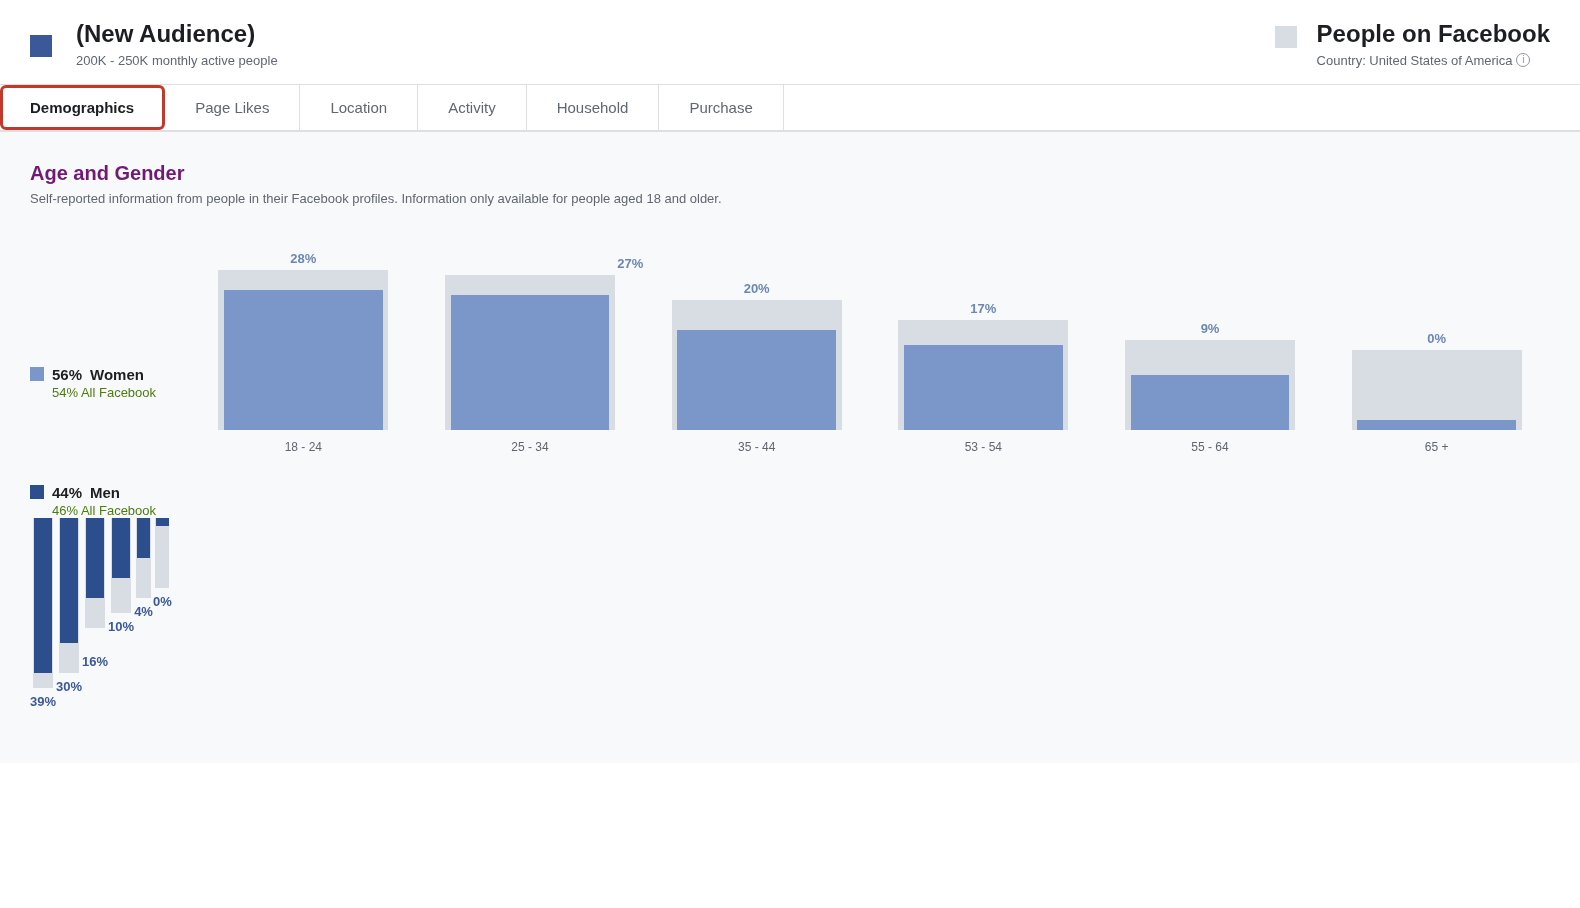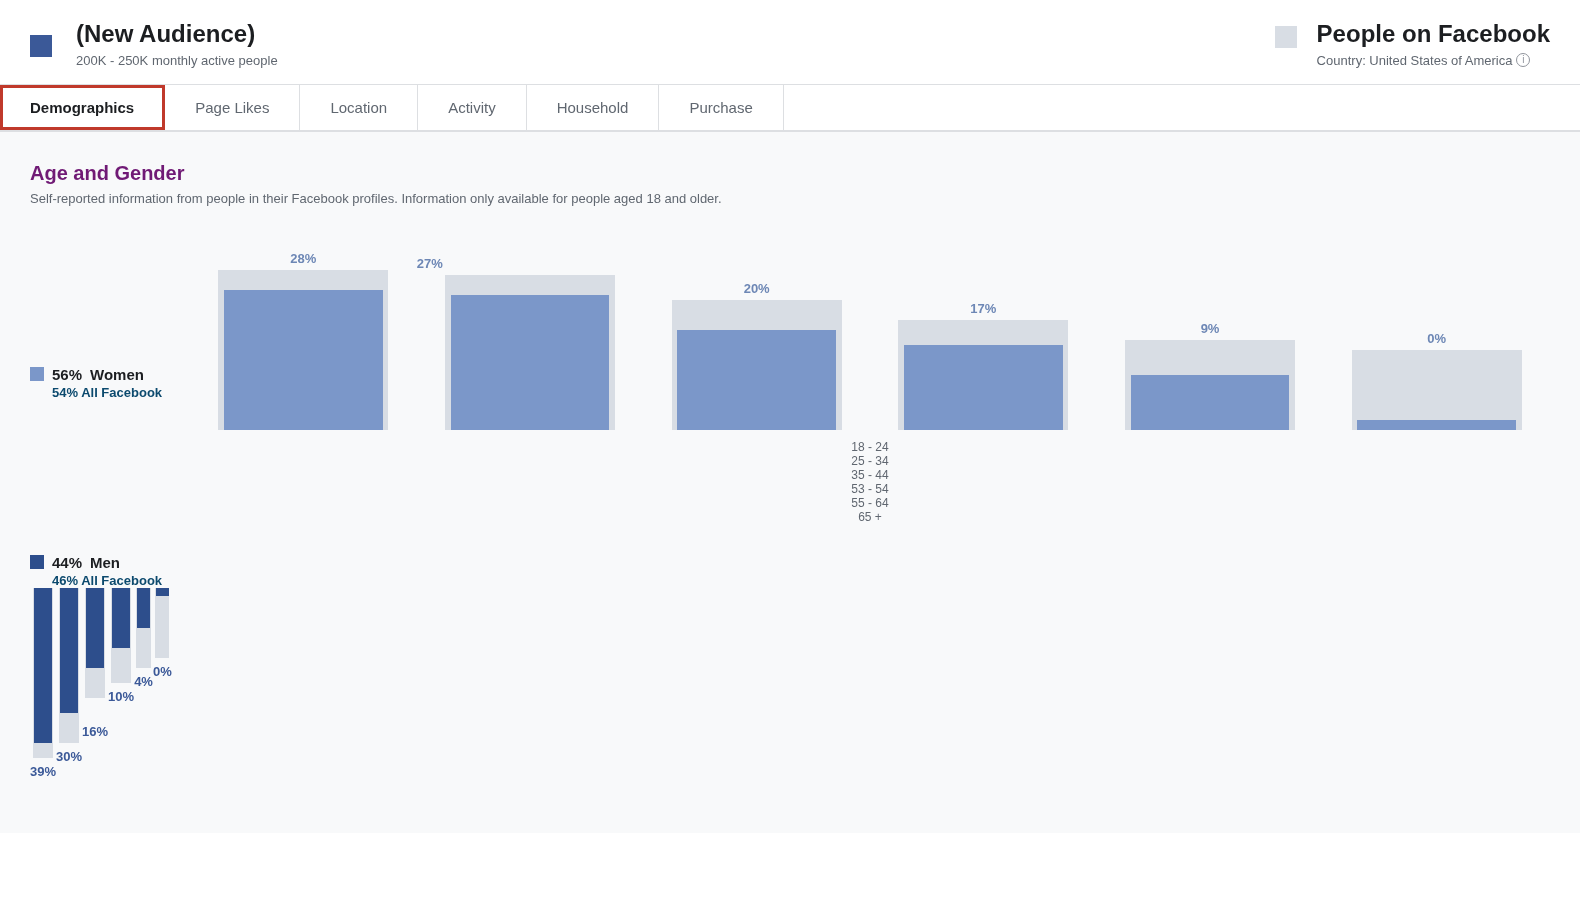--- a/index.html
+++ b/index.html
@@ -105,20 +105,21 @@
     }
     .tab:first-child {
       border-left: none;
     }
     .tab.active {
       font-weight: 700;
       color: #1c1e21;
       outline: 3px solid #c0392b;
       outline-offset: -3px;
       background: #fff;
+      border-radius: 6px;
     }
     
     .main-content {
       padding: 30px 30px 40px 30px;
       background: #f8f9fa;
     }
     .section-title {
       font-size: 20px;
       font-weight: 700;
       color: #701a75;
@@ -154,24 +155,23 @@
       font-weight: 600;
       color: #1c1e21;
     }
     .gender-color-box {
       width: 14px;
       height: 14px;
       flex-shrink: 0;
     }
     .gender-fb-pct {
       font-size: 13px;
-      color: #0c4a6e;
+      color: #4d7c0f;
       margin-top: 2px;
       padding-left: 22px;
-      font-weight: bold;
     }
     
     .bars-container {
       flex: 1;
       display: flex;
       align-items: flex-end;
       gap: 0;
     }
     .bar-group {
       flex: 1;
@@ -187,21 +187,20 @@
       text-align: center;
     }
     
     .women-pct { color: #6d87b5; }
     
     .men-pct { color: #3b5998; }
     
     .age-labels-row {
       display: flex;
       margin-left: 160px;
-      flex-direction: column;
     }
     .age-label-cell {
       flex: 1;
       text-align: center;
       font-size: 12px;
       color: #606770;
     }
   </style>
 </head>
 <body>
@@ -253,21 +252,21 @@
           <div class="gender-fb-pct">54% All Facebook</div>
         </div>
         <div class="bars-container" id="women-bars">
         <div class="bar-group" style="display: flex; flex-direction: column; align-items: center; margin-top: 15px;">
               <div class="bar-pct-label women-pct">28%</div>
               <div style="position: relative; width: 100%; display: flex; justify-content: center; align-items: flex-end; height: 160px;">
                 <div style="position: absolute; bottom: 0px; width: 75%; height: 160px; background: rgb(216, 221, 228);"></div>
                 <div style="position: relative; z-index: 1; width: 70%; height: 140px; background: rgb(123, 151, 201);"></div>
               </div>
             </div>
-            <div class="bar-group" style="display: flex; align-items: flex-start;">
+            <div class="bar-group" style="display: flex; align-items: flex-end;">
               <div class="bar-pct-label women-pct">27%</div>
               <div style="position: relative; width: 100%; display: flex; justify-content: center; align-items: flex-end; height: 155px;">
                 <div style="position: absolute; bottom: 0px; width: 75%; height: 155px; background: rgb(216, 221, 228);"></div>
                 <div style="position: relative; z-index: 1; width: 70%; height: 135px; background: rgb(123, 151, 201);"></div>
               </div>
             </div>
             <div class="bar-group" style="display: flex; flex-direction: column; align-items: center;">
               <div class="bar-pct-label women-pct">20%</div>
               <div style="position: relative; width: 100%; display: flex; justify-content: center; align-items: flex-end; height: 130px;">
                 <div style="position: absolute; bottom: 0px; width: 75%; height: 130px; background: rgb(216, 221, 228);"></div>

